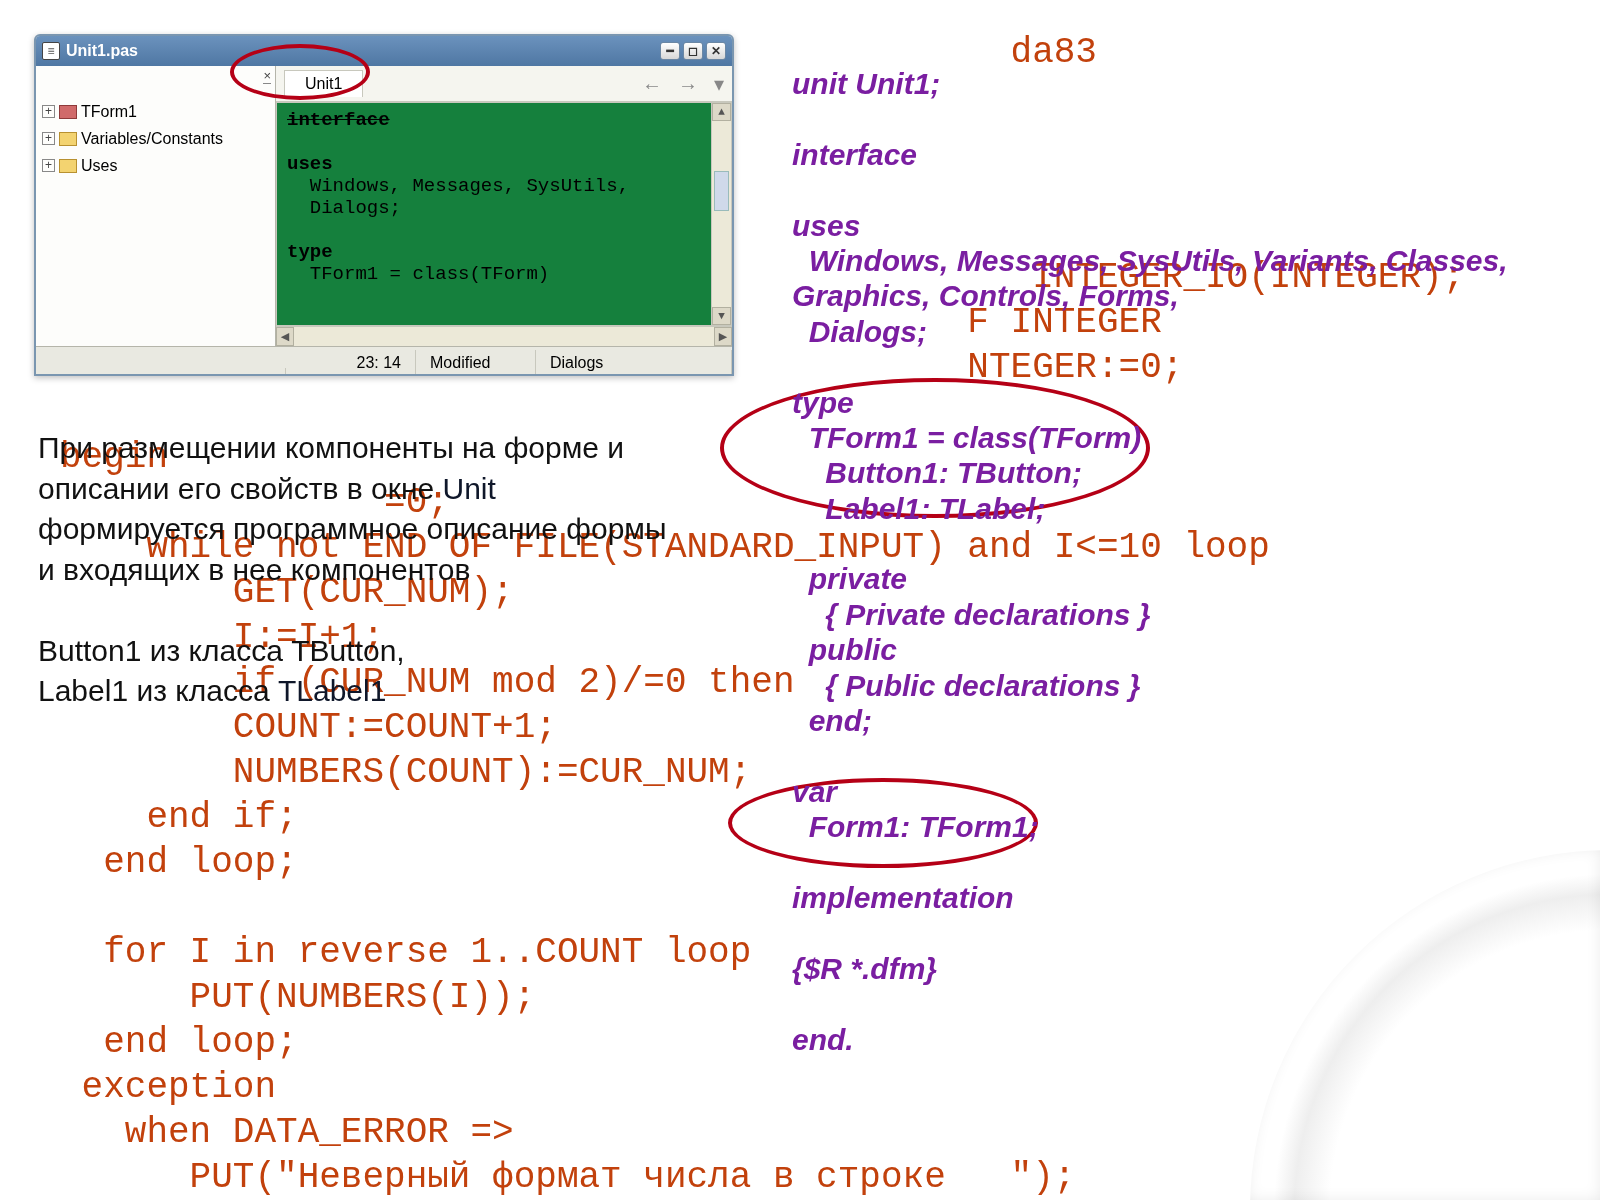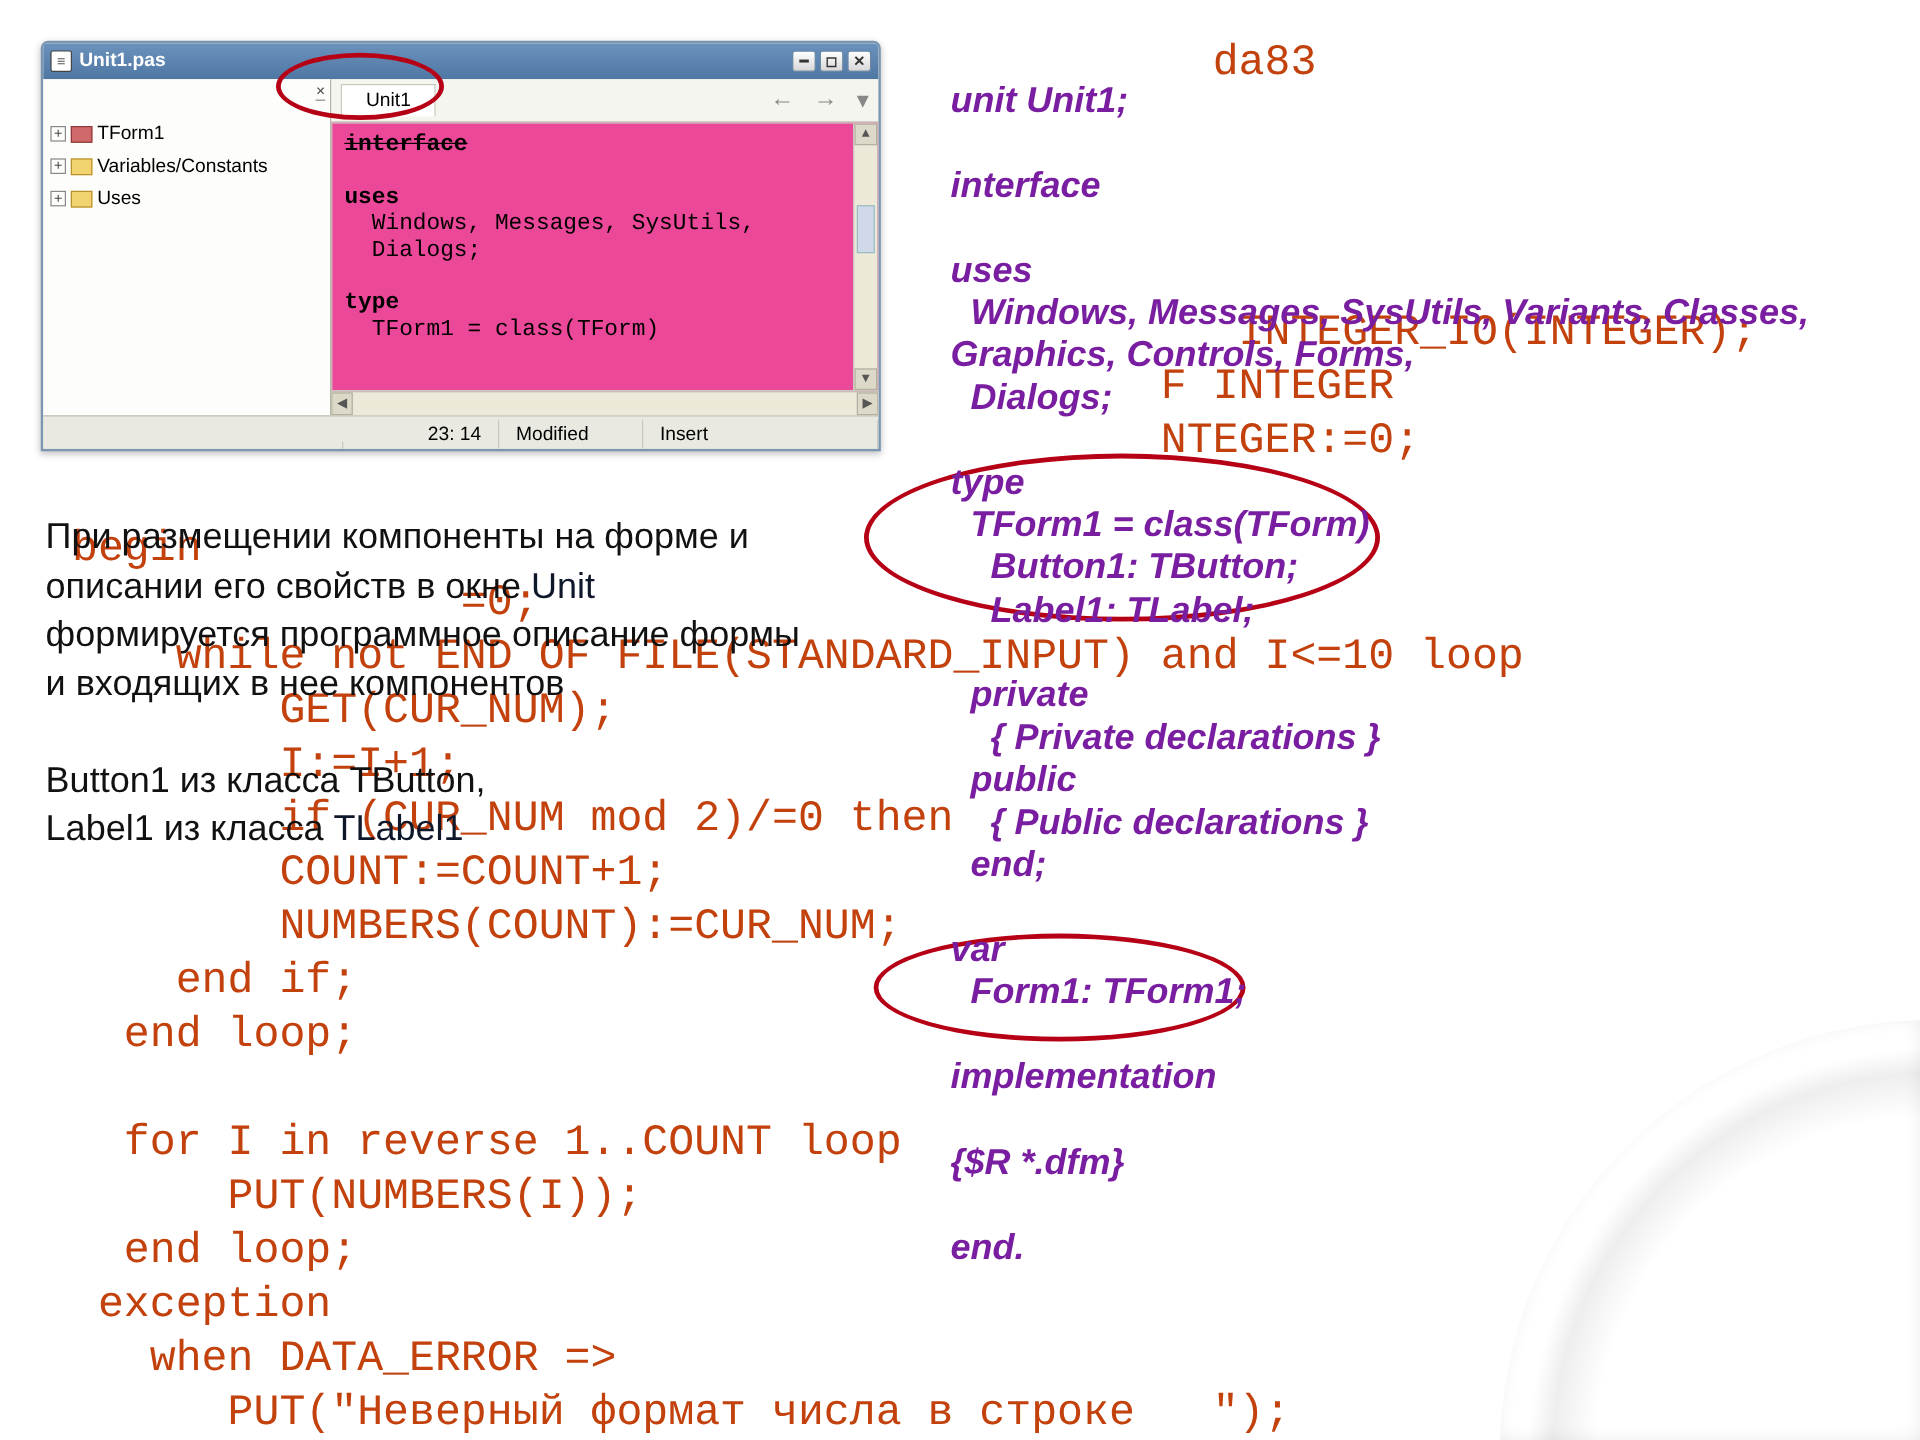--- a/index.html
+++ b/index.html
@@ -95,21 +95,21 @@
   .tree-fico.form { background:#d06a6a; border-color:#8e3a3a; }
 
   .editor-pane { flex: 1; display:flex; flex-direction: column; background:#f5f5ef;justify-content:flex-end; }
   .tab-row { display:flex; align-items:center; height:36px; padding:0 8px; border-bottom:1px solid #c8c8bd; }
   .tab {
     background:#fff; border:1px solid #c8c8bd; border-bottom:none;
     padding:4px 20px; font-size:16px;
   }
   .nav-arrows { margin-left:auto; display:flex; gap:16px; color:#888; font-size:20px; }
   .code-area {
-    flex:1; background:#ec4899; margin:0 0 0 0;
+    flex:1; background:#15803d; margin:0 0 0 0;
     border:1px solid #c8c8bd;
     font-family:"Courier New", monospace;
     font-size:19px;
     white-space:pre; padding:6px 10px; overflow:hidden;
     position: relative;
   }
   .code-area .kw { font-weight: bold; }
   .code-area .strike { text-decoration: line-through; }
   .vscroll {
     position:absolute; right:0; top:0; bottom:0; width:20px;
@@ -284,21 +284,21 @@
         <div class="track"></div>
         <div class="arrow">▶</div>
       </div>
     </div>
   </div>
 
   <div class="statusbar">
     <div style="flex:0 0 250px"></div>
     <div style="flex:0 0 130px; text-align:right">23: 14</div>
     <div style="flex:0 0 120px">Modified</div>
-    <div style="flex:1">Insert</div>
+    <div style="flex:1">Dialogs</div>
   </div>
 </div>
 
 <div class="anno-circle-tab"></div>
 
 <div class="desc">
   <p>
     <span>При размещении компоненты на форме и описании его свойств в окне </span><span class="red">Unit</span><span> формируется программное описание формы и входящих в нее компонентов</span>
   </p>
   <br>

